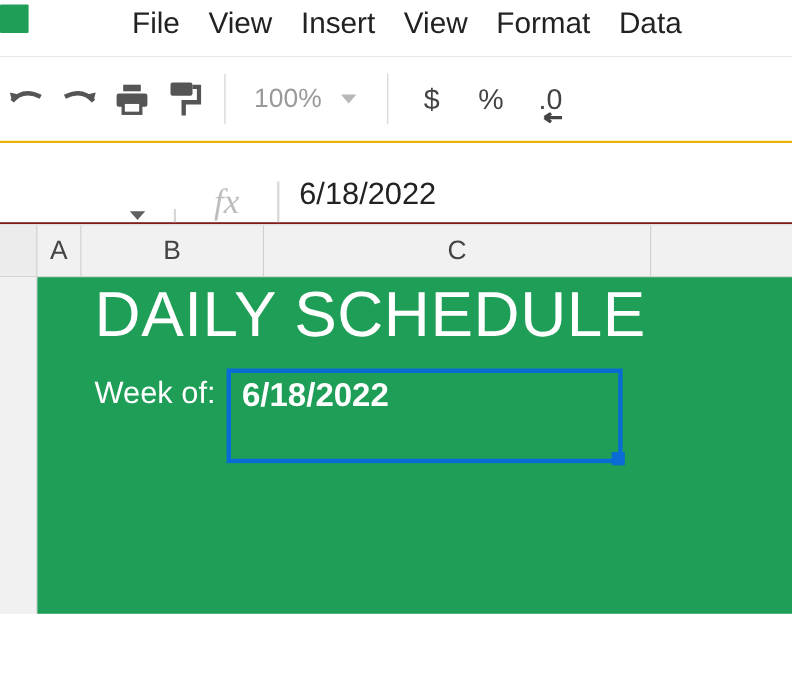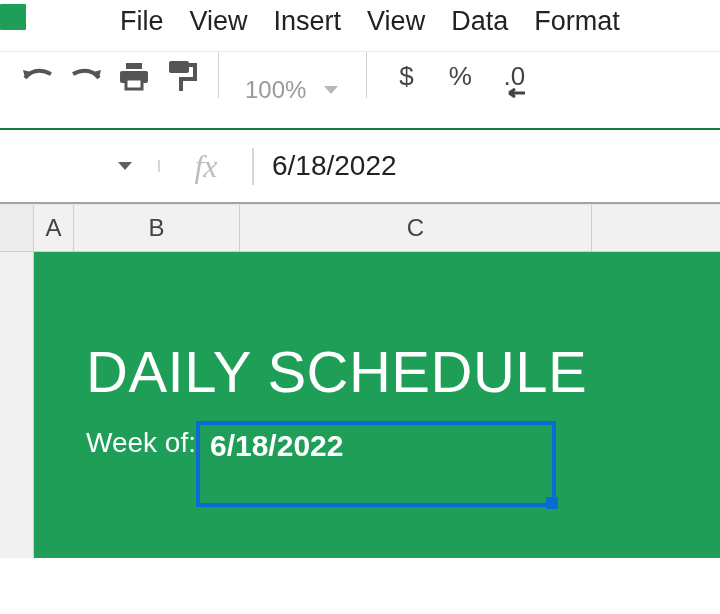--- a/index.html
+++ b/index.html
@@ -31,24 +31,24 @@
     gap: 26px;
     font-size: 27px;
     color: #222;
     padding-left: 70px;
   }
   .menu-item { cursor: pointer; }
 
   
   .toolbar {
     display: flex;
+    align-items: center;
     height: 78px;
-    border-bottom: 2px solid #15803d;
+    border-bottom: 2px solid #eab308;
     position: relative;
-    padding-left: 14px;
   }
   .tb-btn {
     width: 48px; height: 48px;
     display: flex; align-items: center; justify-content: center;
     color: #555;
     cursor: pointer;
   }
   .tb-sep {
     width: 1px; height: 46px;
     background: #d0d0d0;
@@ -66,23 +66,23 @@
     width: 54px; height: 48px;
     display: flex; align-items: center; justify-content: center;
     font-size: 26px;
     color: #444;
     cursor: pointer;
   }
 
   
   .formula-bar {
     display: flex;
-    align-items: center;
+    align-items: flex-end;
     height: 74px;
-    border-bottom: 2px solid #a3a3a3;
+    border-bottom: 2px solid #7f1d1d;
   }
   .namebox {
     width: 160px;
     display: flex; align-items: center; justify-content: flex-end;
     padding-right: 24px;
     border-right: 2px solid #d6d6d6;
   }
   .fx-label {
     width: 94px;
     display: flex; align-items: center; justify-content: center;
@@ -137,30 +137,30 @@
     flex: 1;
     background: #1e9e57;
     color: #fff;
     position: relative;
     padding-left: 52px;
   }
   .title-text {
     font-size: 58px;
     font-weight: 400;
     letter-spacing: 0.5px;
-    padding-top: 86px;
   }
   .weekof-row {
     display: flex;
     align-items: flex-start;
     margin-top: 16px;
     font-size: 28px;
   }
   .weekof-label {
     padding-top: 6px;
+    margin-right: 10px;
   }
   .selected-cell {
     width: 360px; height: 86px;
     border: 4px solid #0a6bd6;
     padding: 4px 10px;
     font-size: 30px;
     font-weight: 700;
     color: #fff;
     position: relative;
   }
@@ -174,22 +174,22 @@
 </head>
 <body>
 
 <div class="menubar">
   <div class="logo-box"></div>
   <div class="menu-items">
     <div class="menu-item">File</div>
     <div class="menu-item">View</div>
     <div class="menu-item">Insert</div>
     <div class="menu-item">View</div>
+    <div class="menu-item">Format</div>
     <div class="menu-item">Data</div>
-    <div class="menu-item">Format</div>
   </div>
 </div>
 
 <div class="toolbar">
   <div class="tb-btn">
     <svg width="34" height="24" viewBox="0 0 34 24">
       <path d="M4 14 Q14 2 30 10" fill="none" stroke="#555" stroke-width="4"></path>
       <path d="M4 14 L10 8 L2 6 Z" fill="#555"></path>
     </svg>
   </div>

